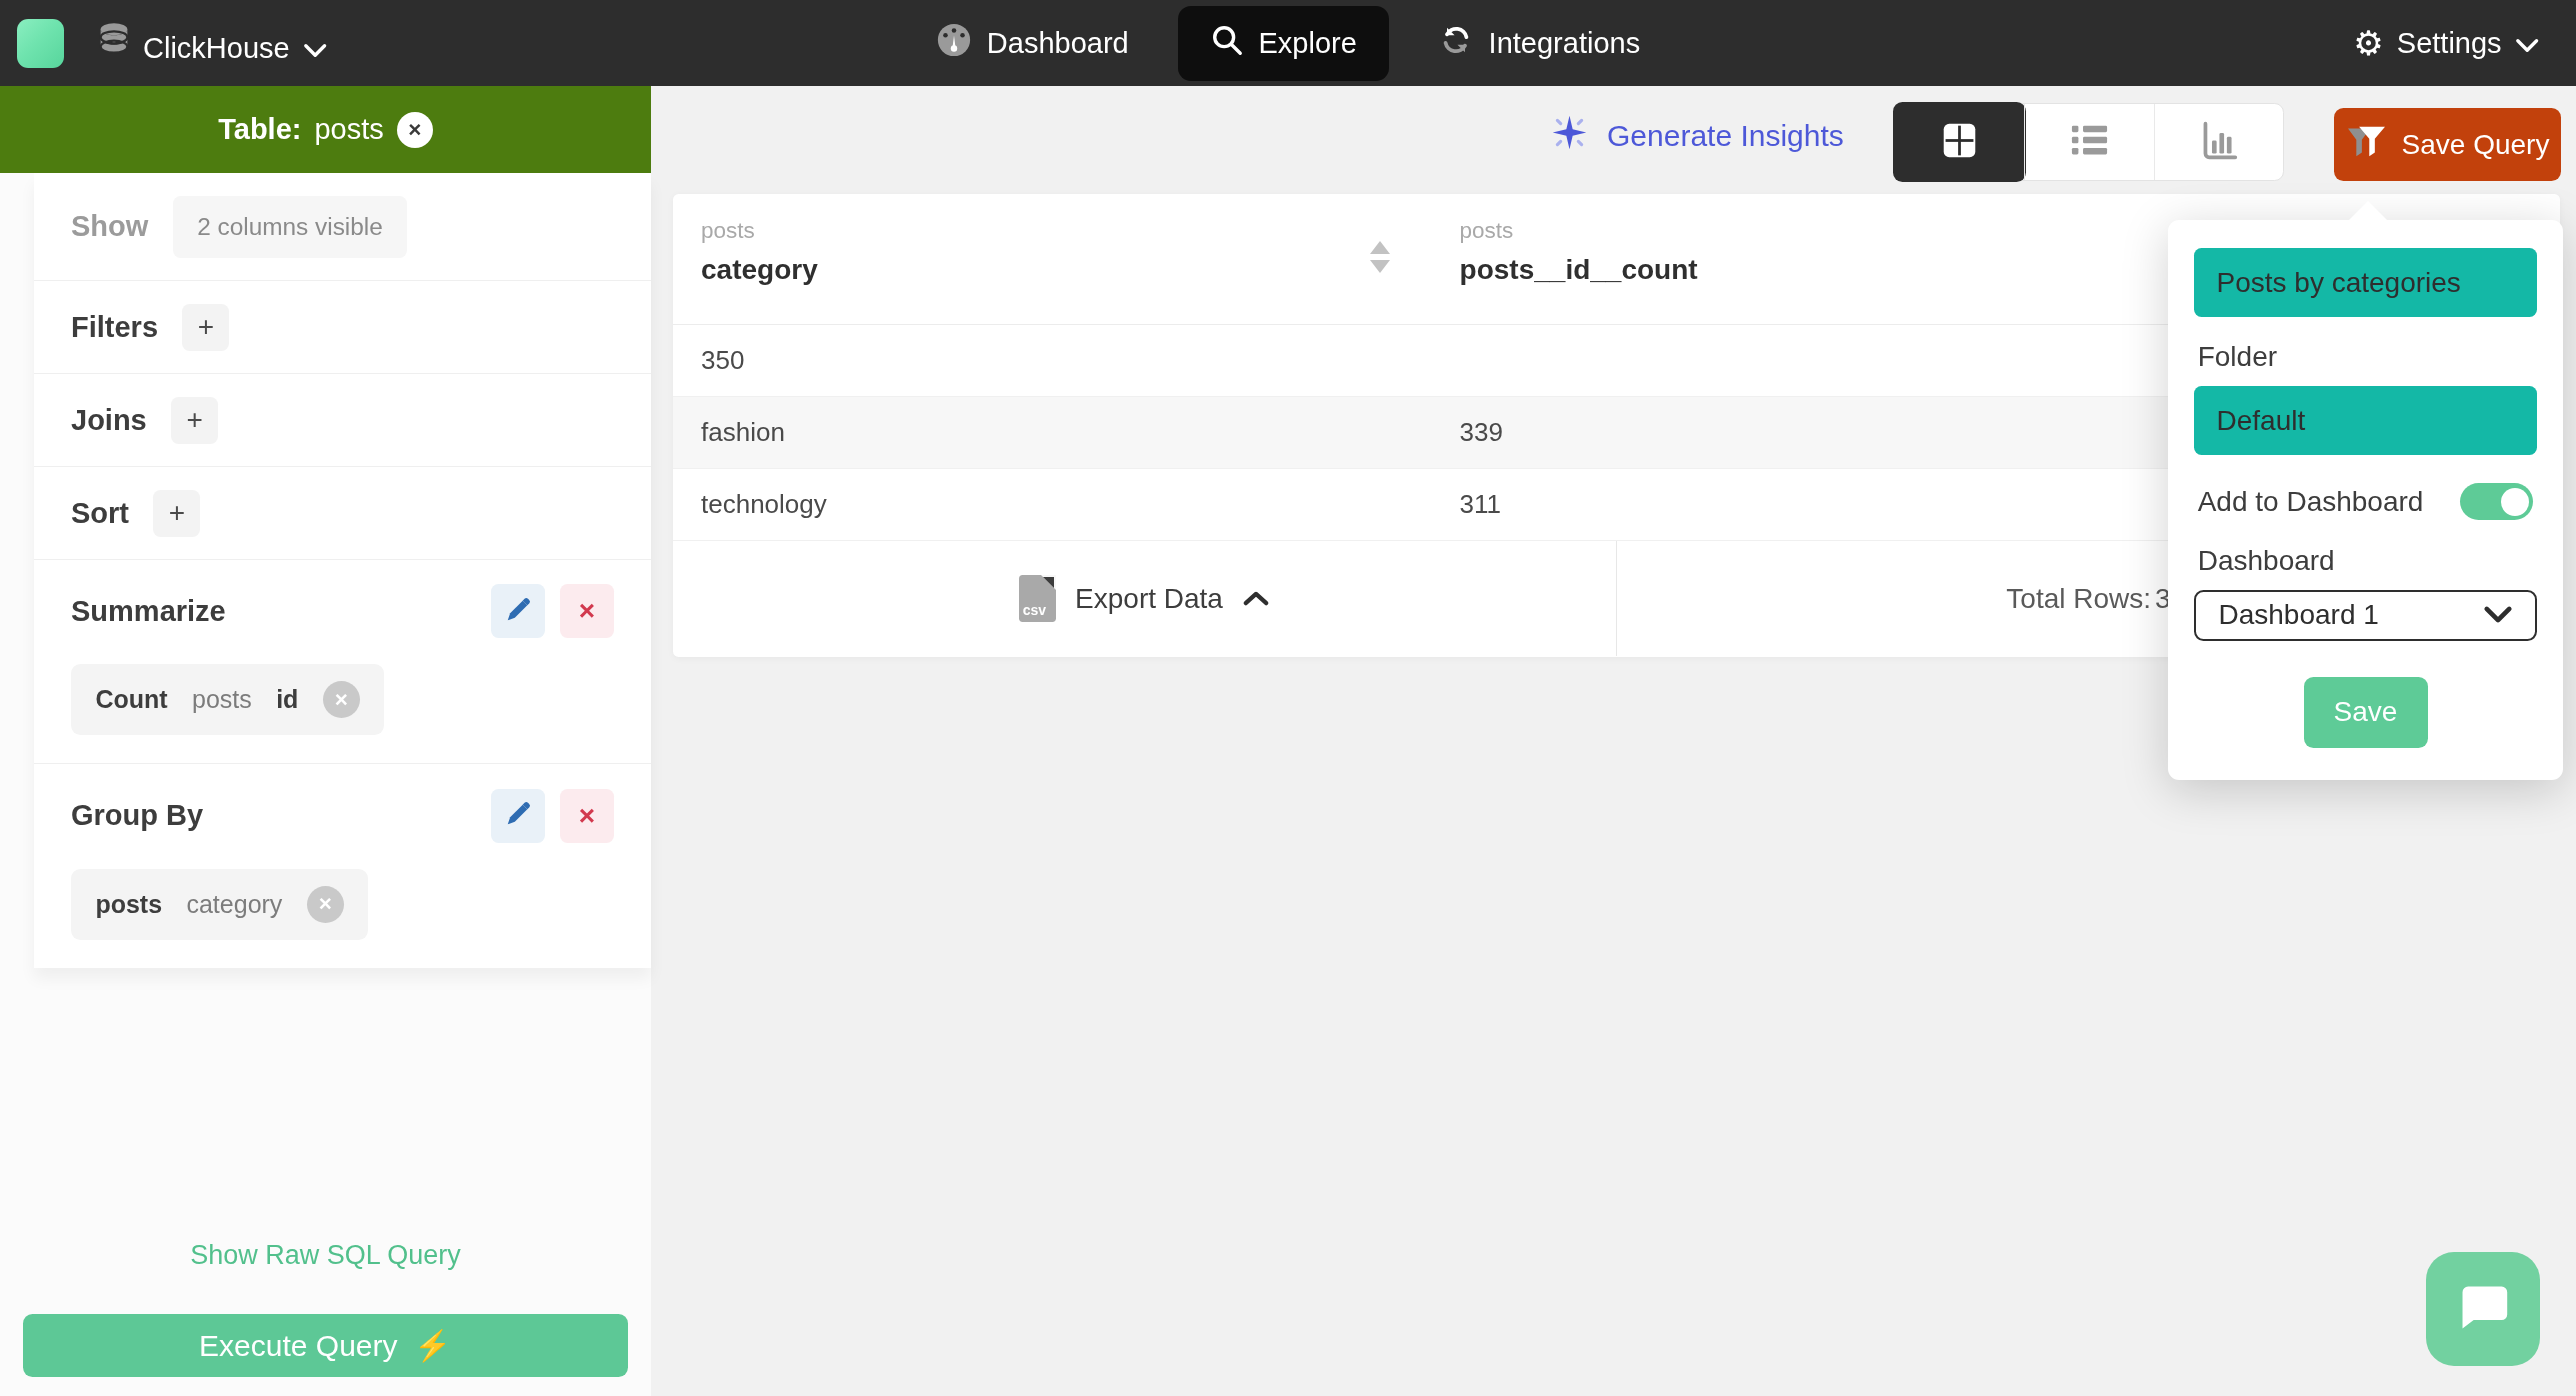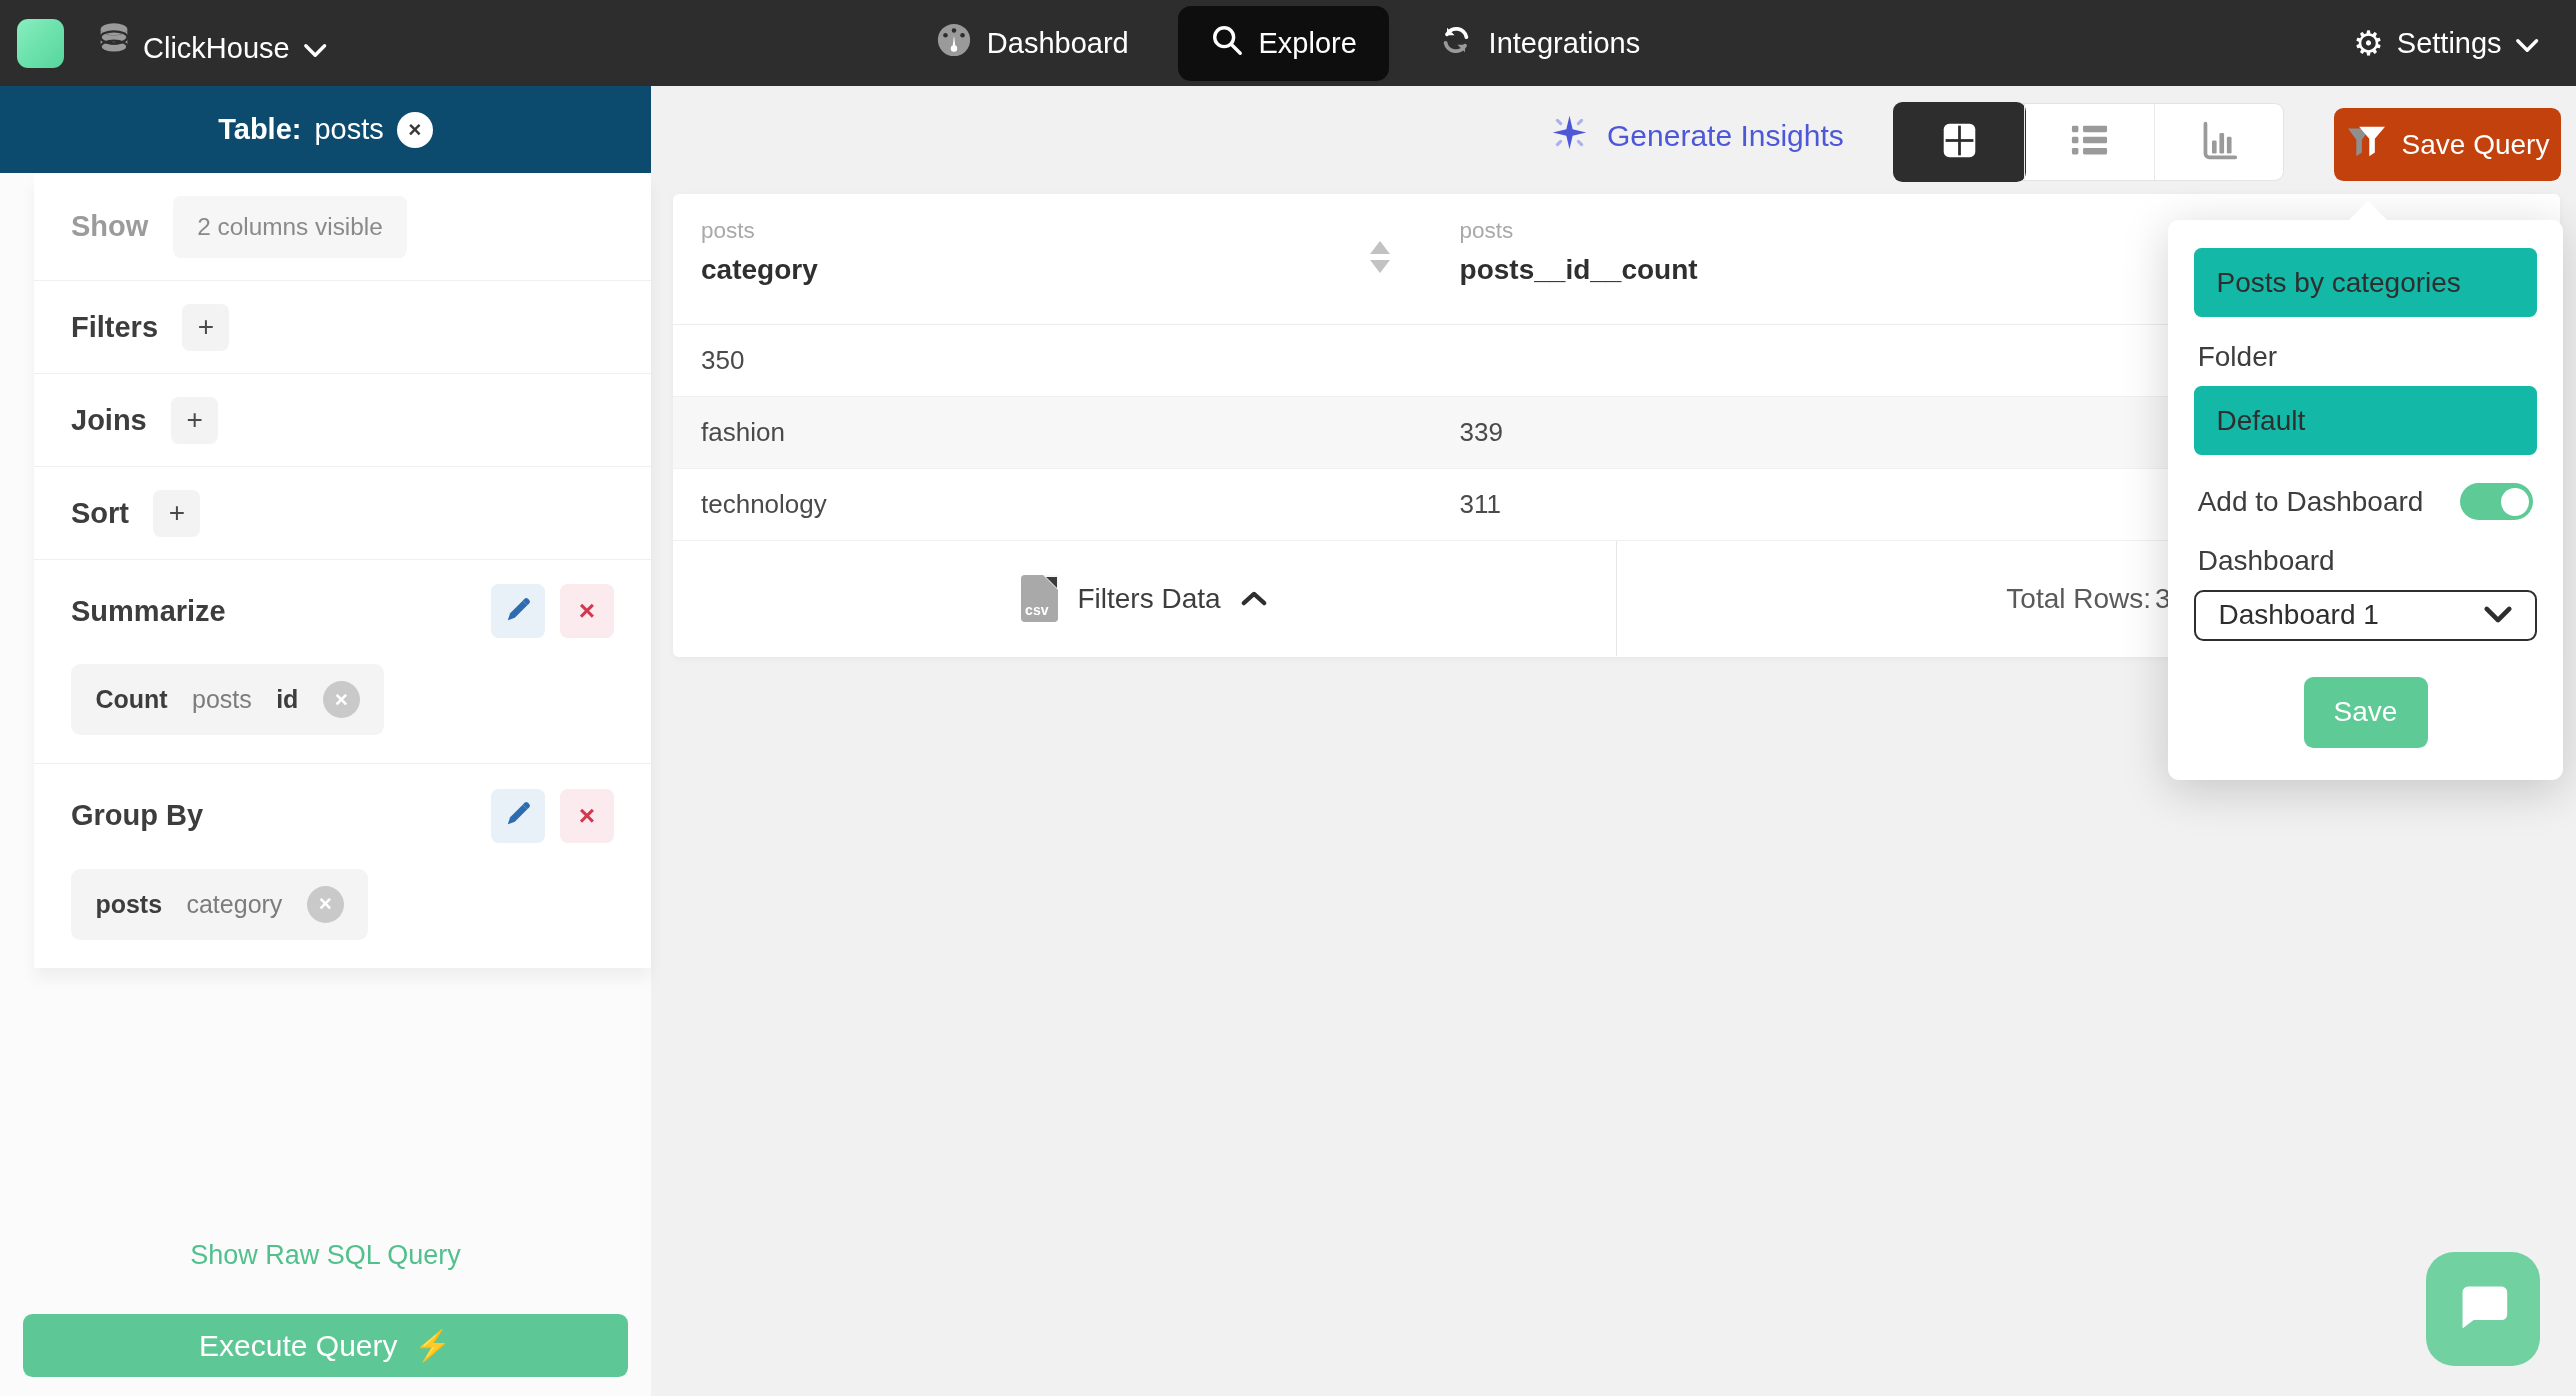--- a/index.html
+++ b/index.html
@@ -14,21 +14,21 @@
   .logo:before { content:""; position:absolute; left:-36px; top:-28px; width:103px; height:103px; border-radius:50%; border:13px solid rgba(255,255,255,0.22); }
   .db-switcher { display:flex; align-items:flex-end; gap:13px; color:#fff; font-size:29px; cursor:pointer; }
   .topbar-nav { margin:0 auto; display:flex; align-items:center; gap:24.4px; }
   .nav-item { display:flex; align-items:center; gap:15px; color:#fff; font-size:29px; padding:13px 24.4px; border-radius:13px; cursor:pointer; }
   .nav-item.active { background:#0e0e0e; padding:17px 32px; }
   .topbar-right { position:absolute; right:37px; top:0; height:86px; display:flex; align-items:center; gap:13px; color:#fff; font-size:29px; cursor:pointer; }
   .gear-glyph { font-size:34px; line-height:1; }
 
   
   .sidebar { position:absolute; top:86px; left:0; width:651px; bottom:0; background:#fbfbfb; }
-  .sidebar-header { height:87px; background:#0c4a6e; color:#fff; display:flex; align-items:center; justify-content:center; gap:13px; font-size:29px; }
+  .sidebar-header { height:87px; background:#4d7c0f; color:#fff; display:flex; align-items:center; justify-content:center; gap:13px; font-size:29px; }
   .sidebar-header b { font-weight:700; }
   .badge-close { width:36px; height:36px; border-radius:50%; background:#fff; color:#3a3a3a; display:inline-flex; align-items:center; justify-content:center; font-size:22.5px; font-weight:700; cursor:pointer; }
   .sidebar-content { background:#fff; box-shadow:0 11.2px 15px rgba(0,0,0,0.05);margin-left:34px; }
   .section { padding:22.5px 37px; border-bottom:1.9px solid #efefef; display:flex; align-items:center; gap:24.4px; }
   .label-gray { color:#9b9b9b; font-weight:700; font-size:29px; }
   .label-dark { color:#3d3d3d; font-weight:700; font-size:29px; }
   .ghost-btn { background:#f6f6f6; border:none; border-radius:7.5px; color:#8a8a8a; font-size:24.4px; padding:17px 24.4px; font-family:inherit; cursor:pointer; }
   .plus-btn { background:#f3f3f3; border:none; border-radius:7.5px; width:47px; height:47px; color:#4a4a4a; font-size:28px; cursor:pointer; }
   .section-block { padding:24.4px 37px 28px 37px; border-bottom:1.9px solid #efefef; }
   .section-head { display:flex; align-items:center; }
@@ -332,21 +332,21 @@
     </div>
     <div class="trow">
       <div class="td">technology</div>
       <div class="td">311</div>
     </div>
     <div class="tfoot">
       <div class="tf-cell">
         <span class="csv-icon">
             <span class="csv-txt">csv</span>
           </span>
-        <span>Filters Data</span>
+        <span>Export Data</span>
         <span class="chev-up">
           <svg width="28" height="19" viewBox="0 0 30 20">
               <polyline points="4,15 15,5 26,15" fill="none" stroke="#2f2f2f" stroke-width="4.5" stroke-linecap="round" stroke-linejoin="round"></polyline>
             </svg>
         </span>
       </div>
       <div class="tf-cell">
         <span style="color:#5a5a5a;">Total Rows:</span>
           <span style="margin-left:-15px;color:#5a5a5a;">3</span>
       </div>

